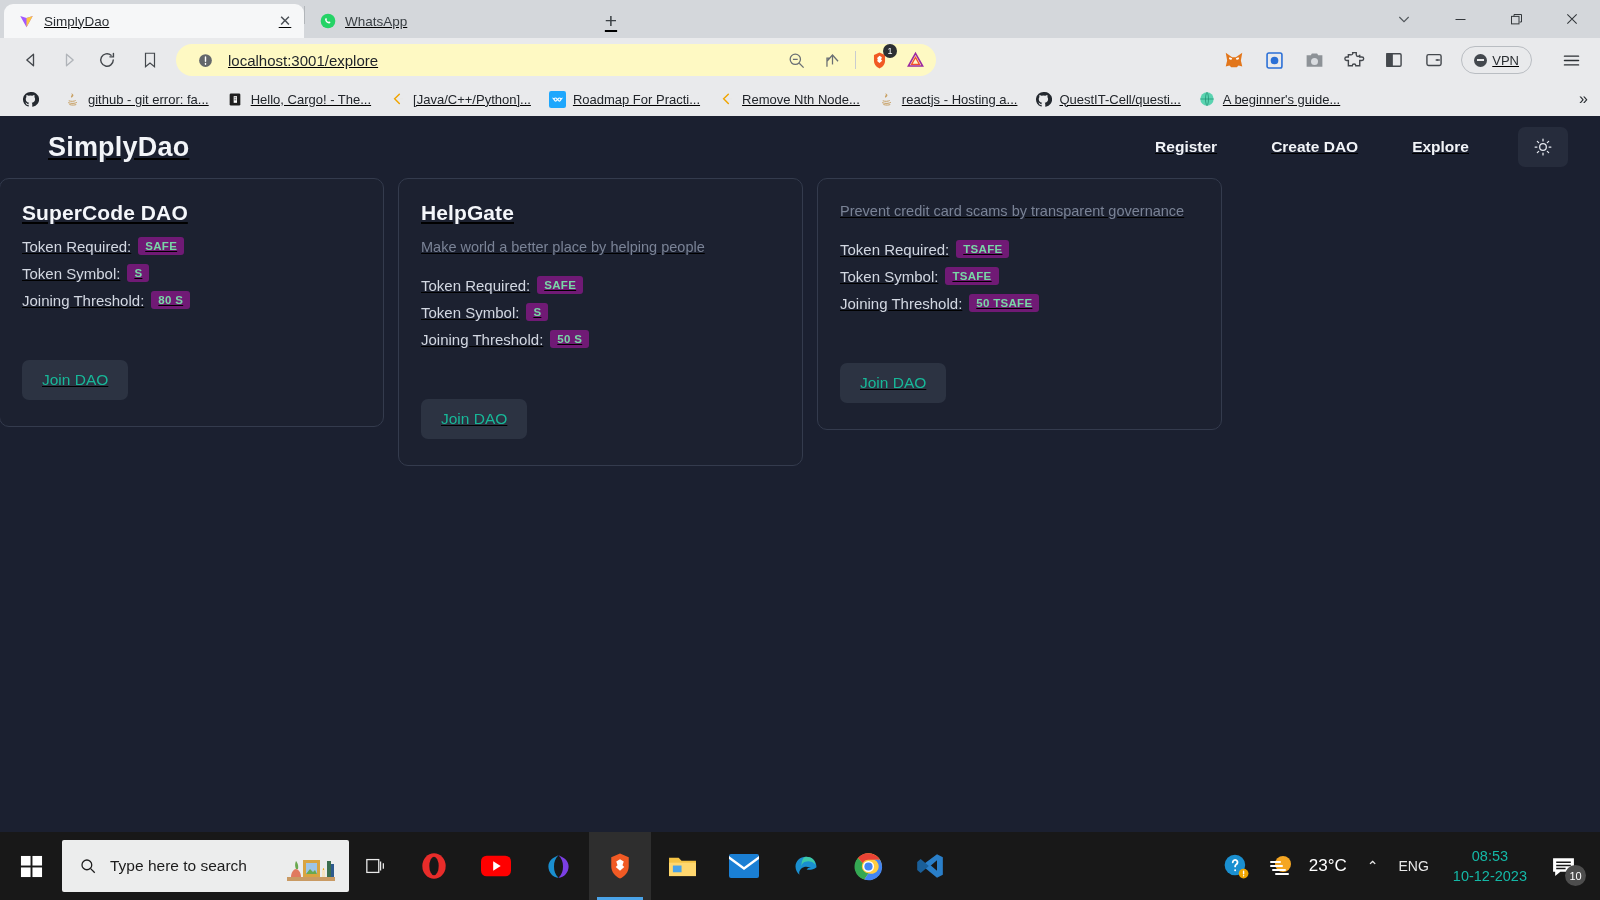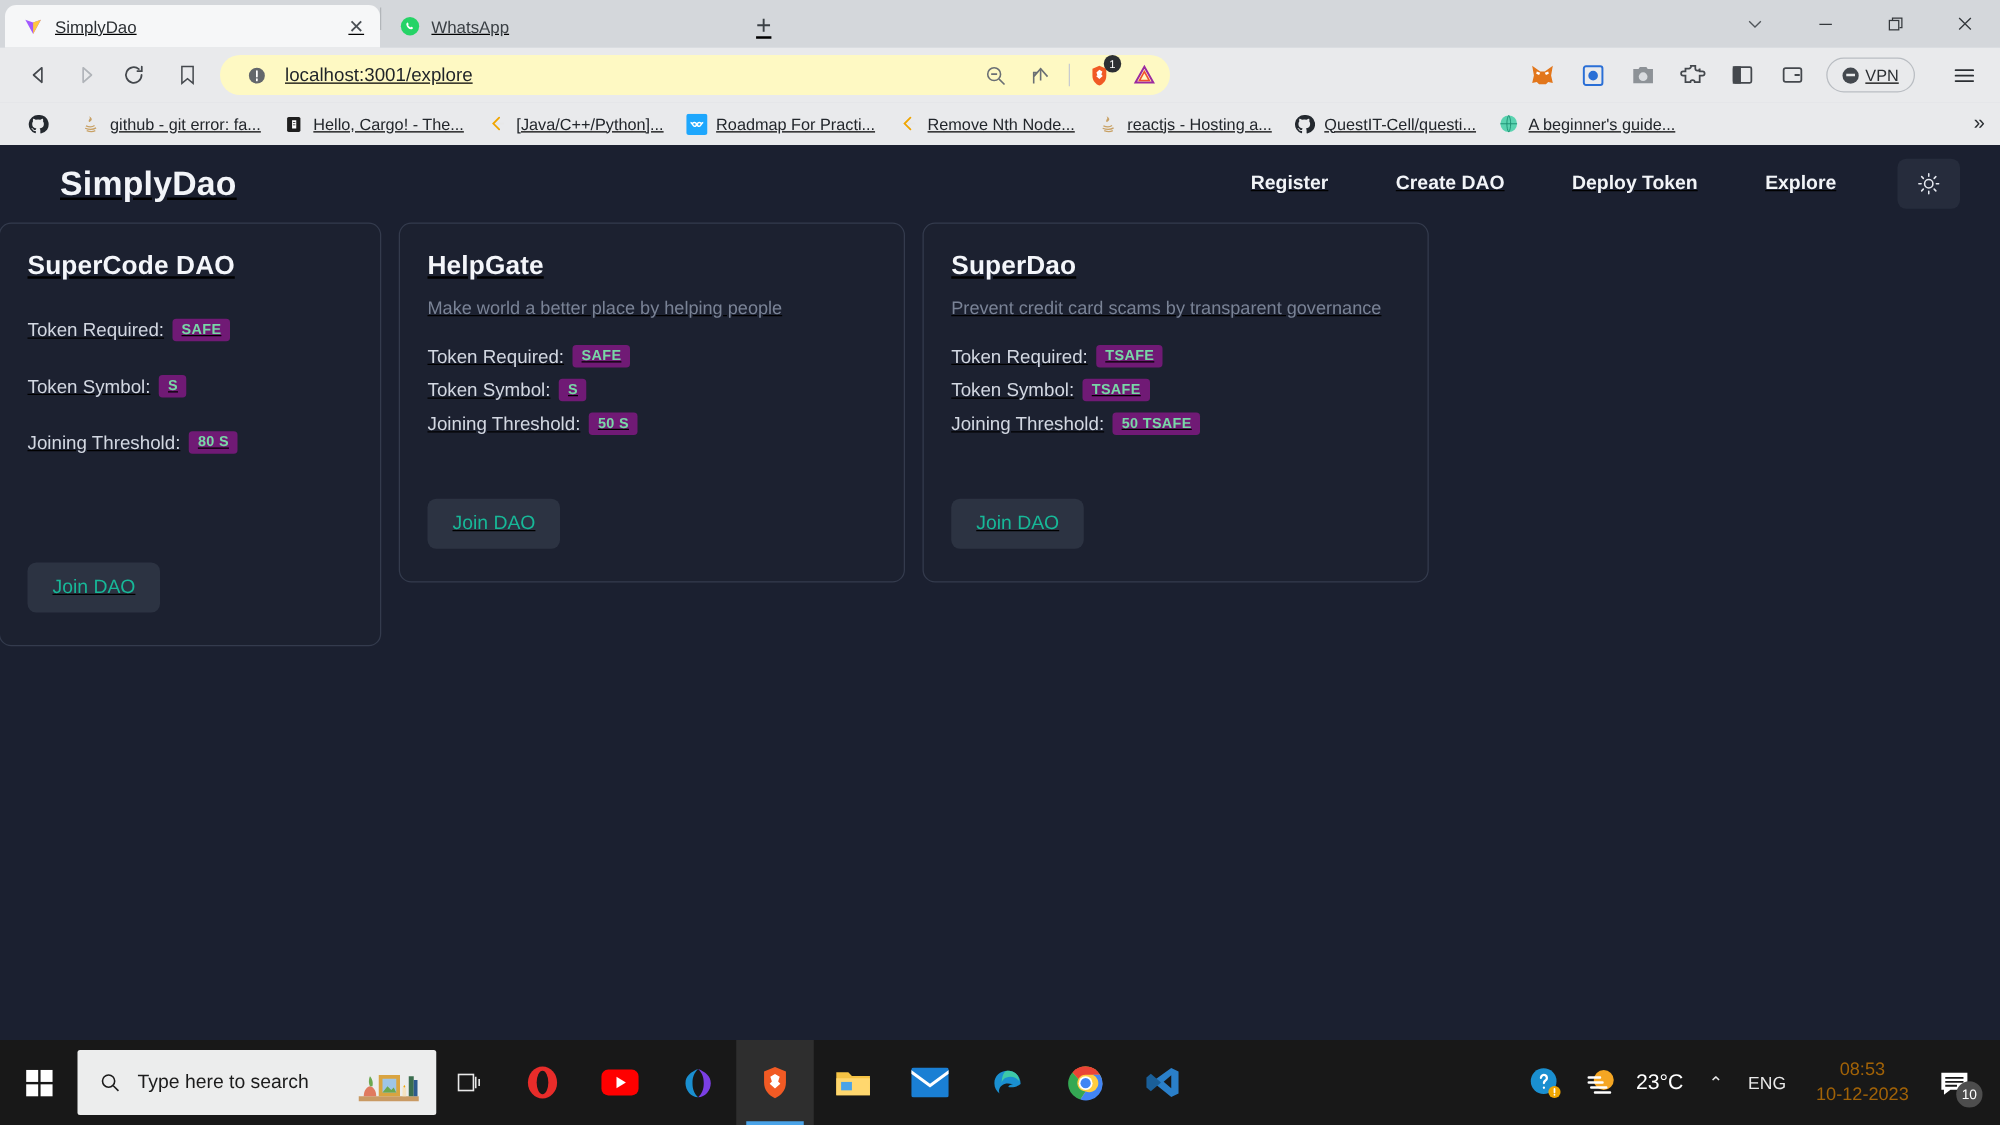--- a/index.html
+++ b/index.html
@@ -73,21 +73,21 @@
   .themebtn {
     width: 50px; height: 40px; background: #262c3c; border-radius: 7px;
     display: flex; align-items: center; justify-content: center; margin-left: 22px;
   }
 
   .cards { display: flex; align-items: flex-start; gap: 14px; padding: 0 0 0 0; }
   .card {
     background: #1c2130; border: 1px solid #343b4d; border-radius: 10px;
     padding: 22px 22px 26px 22px; width: 405px; display: flex; flex-direction: column;
   }
-  .card.c1 { margin-left: -1px; width: 306px; gap: 18px; }
+  .card.c1 { margin-left: -1px; width: 385px; }
   .card-title { font-size: 21px; font-weight: 700; color: #f4f6fa; margin-bottom: 12px; letter-spacing: .1px; }
   .card-desc { font-size: 14.5px; color: #7a8396; line-height: 1.45; margin-bottom: 18px; min-height: 21px; }
   .card.c1 .card-desc { max-width: 300px; }
   .row { font-size: 15px; color: #d3d8e2; margin-bottom: 9px; display: flex; align-items: flex-end; gap: 7px; }
   .tagval {
     background: #701a75; color: #79d7a6; font-size: 11.5px; font-weight: 700;
     padding: 3px 7px; border-radius: 3px; letter-spacing: .3px;
   }
   .spacer { flex: 1; min-height: 42px; }
   .joinbtn {
@@ -104,21 +104,21 @@
   }
   .search-ph { flex: 1; font-size: 15.5px; color: #1c1c1c; }
   .taskview { width: 54px; height: 68px; display: flex; align-items: center; justify-content: center; }
   .tapps { display: flex; align-items: center; gap: 0; }
   .tapp { width: 62px; height: 68px; display: flex; align-items: center; justify-content: center; position: relative; }
   .tapp.active { background: #2e2e2e; }
   .tapp.active::after { content:""; position:absolute; bottom:0; left:8px; right:8px; height:3px; background:#4aa3e8; }
   .tray { margin-left: auto; display: flex; align-items: center; gap: 0; padding-right: 8px; }
   .tray-item { height: 68px; display: flex; align-items: center; justify-content: center; padding: 0 10px; color: #e9e9e9; font-size: 14px; }
   .temp { font-size: 17px; color: #fff; }
-  .clock { display: flex; flex-direction: column; align-items: center; justify-content: center; line-height: 1.4; font-size: 14.5px; color: #a16207; padding: 0 14px; }
+  .clock { display: flex; flex-direction: column; align-items: center; justify-content: center; line-height: 1.4; font-size: 14.5px; color: #14b8a6; padding: 0 14px; }
   .notif { position: relative; padding-right: 16px; }
   .notif-count {
     position: absolute; right: 6px; bottom: 14px; width: 21px; height: 21px; border-radius: 50%;
     background: #4d4d4d; color: #fff; font-size: 11px; display: flex; align-items: center; justify-content: center;
   }
   svg { display: block; }
 </style>
 </head>
 <body>
 
@@ -369,21 +369,20 @@
     <div class="bm-overflow">»</div>
   </div>
 
   <div class="page">
 
     <div class="appheader">
       <div class="brand">SimplyDao</div>
       <div class="nav">
         <a class="navlink">Register</a>
         <a class="navlink">Create DAO</a>
-        <a class="navlink">Deploy Token</a>
         <a class="navlink">Explore</a>
         <div class="themebtn">
           <span>
             <svg width="20" height="20" viewBox="0 0 24 24" fill="none" stroke="#e6e9f0" stroke-width="1.5" stroke-linecap="round">
               <circle cx="12" cy="12" r="4"></circle>
               <path d="M12 2.5v2.2M12 19.3v2.2M2.5 12h2.2M19.3 12h2.2M5.2 5.2l1.6 1.6M17.2 17.2l1.6 1.6M18.8 5.2l-1.6 1.6M6.8 17.2l-1.6 1.6"></path>
             </svg>
           </span>
         </div>
       </div>
@@ -422,21 +421,20 @@
         </div>
         <div class="row">
           <span>Joining Threshold:</span>
           <span class="tagval">50 S</span>
         </div>
         <div class="spacer"></div>
         <button class="joinbtn">Join DAO</button>
       </div>
 
       <div class="card">
-        <div class="card-title">SuperDao</div>
         <div class="card-desc">Prevent credit card scams by transparent governance</div>
         <div class="row">
           <span>Token Required:</span>
           <span class="tagval">TSAFE</span>
         </div>
         <div class="row">
           <span>Token Symbol:</span>
           <span class="tagval">TSAFE</span>
         </div>
         <div class="row">

